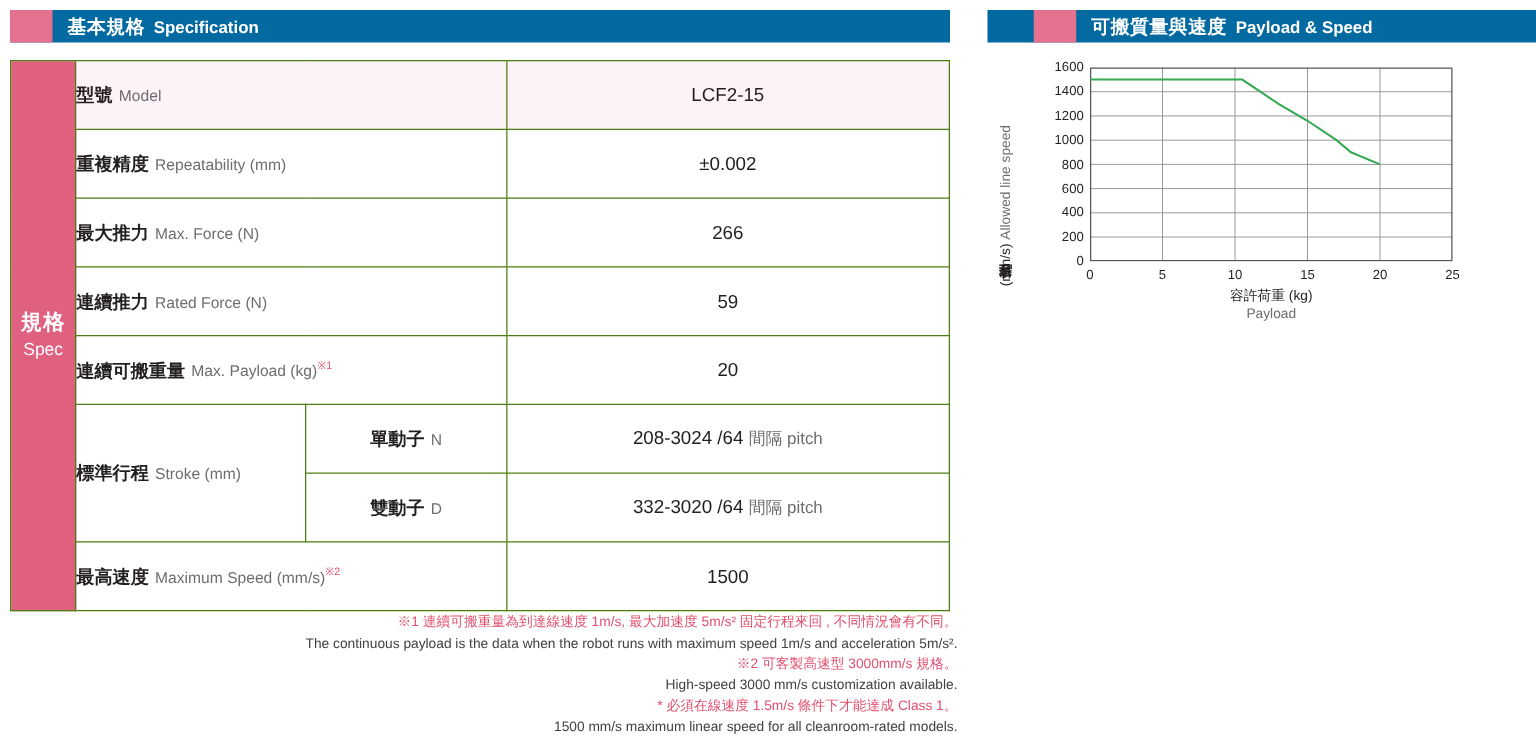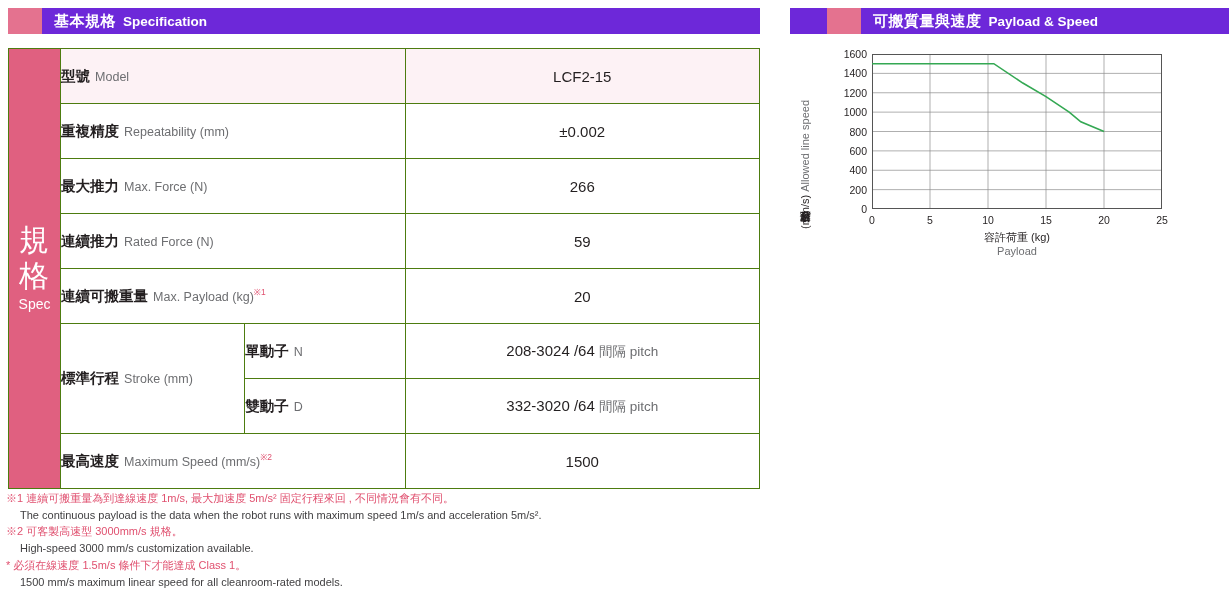--- a/index.html
+++ b/index.html
@@ -18,21 +18,21 @@
   .page {
     position: relative;
     width: 1229px;
     height: 603px;
   }
 
   
   .sec-header {
     position: absolute;
     height: 26px;
-    background: #6d28d9;
+    background: #0369a1;
     display: flex;
     align-items: center;
   }
   .sec-header .tab {
     width: 34px;
     height: 26px;
     background: #e4728f;
     flex: 0 0 auto;
   }
   .sec-header .titles {
@@ -79,22 +79,22 @@
   .col-val { width: 354px; }
 
   td.specbar {
     background: #e06080;
     color: #ffffff;
     text-align: center;
     border: 1px solid #d8a0b2;
     border-right: 1px solid #d8a0b2;
   }
   .specbar .zh {
-    font-size: 30px;
-    font-weight: normal;
+    font-size: 17px;
+    font-weight: bold;
     line-height: 1.18;
     letter-spacing: 1px;
   }
   .specbar .en {
     font-size: 14px;
     line-height: 1.4;
     margin-top: 2px;
     font-weight: normal;
   }
 
@@ -114,20 +114,21 @@
   }
   .label sup {
     font-size: 8.5px;
     color: #e0506f;
     vertical-align: super;
   }
 
   td.sub {
     padding: 0 10px 0 14px;
     height: 54px;
+    text-align: center;
   }
   .sub .zh {
     font-size: 14.5px;
     font-weight: bold;
   }
   .sub .en {
     font-size: 12.5px;
     color: #6d6e71;
     margin-left: 5px;
   }
@@ -149,20 +150,21 @@
   }
 
   
   .notes {
     position: absolute;
     left: 6px;
     top: 490px;
     width: 760px;
     font-size: 11px;
     line-height: 1.52;
+    text-align: right;
   }
   .notes .zh-note {
     color: #e0506f;
     font-weight: normal;
   }
   .notes .en-note {
     color: #414042;
     padding-left: 14px;
   }
 

